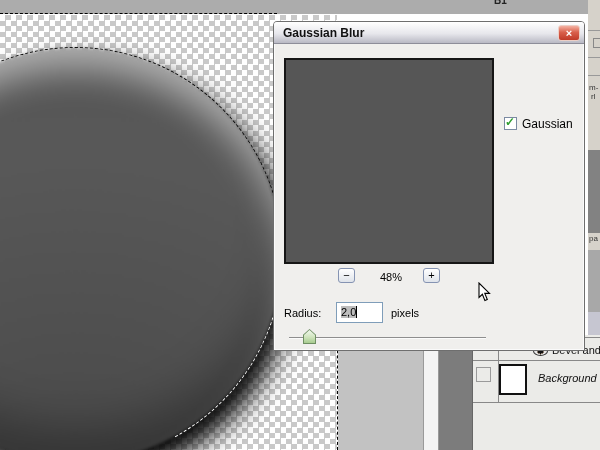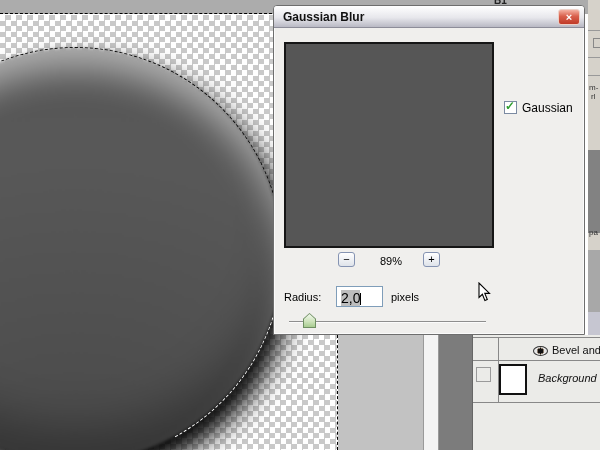--- a/index.html
+++ b/index.html
@@ -46,46 +46,46 @@
 
   .sliver { position:absolute; left:588px; top:0; width:12px; height:335px; background:#d6d2ca; z-index:6;
             font-size:8px; color:#333; }
   .sl-line1 { position:absolute; left:0; top:30px; width:12px; border-top:1px solid #999; }
   .sl-line2 { position:absolute; left:0; top:57px; width:12px; border-top:1px solid #999; }
   .sl-line3 { position:absolute; left:0; top:75px; width:12px; border-top:1px solid #999; }
   .sl-box   { position:absolute; left:5px; top:38px; width:10px; height:10px; border:1px solid #888; }
   .sl-frag1 { position:absolute; left:1px; top:83px; }
   .sl-frag2 { position:absolute; left:3px; top:92px; }
   .sl-dark  { position:absolute; left:0; top:150px; width:12px; height:83px; background:#828282; }
-  .sl-frag3 { position:absolute; left:1px; top:228px; }
+  .sl-frag3 { position:absolute; left:1px; top:234px; }
   .sl-gray  { position:absolute; left:0; top:250px; width:12px; height:62px; background:#a8a8a8; }
   .sl-lav   { position:absolute; left:0; top:312px; width:12px; height:23px; background:#c6c6d1; }
 
   
-  .dialog { position:absolute; left:273px; top:5px; width:312px; height:330px; z-index:10;
+  .dialog { position:absolute; left:273px; top:21px; width:312px; height:330px; z-index:10;
             background:#f0efed; border:1px solid #6e6e6e; border-radius:4px 4px 0 0;
             box-shadow:inset 0 0 0 1px #fafafa; font-size:11px; color:#000; }
   .titlebar { position:absolute; left:0; top:0; right:0; height:22px; border-radius:3px 3px 0 0;
               background:linear-gradient(#ffffff 0%, #e7e7ec 55%, #b9b9c4 100%);
               border-bottom:1px solid #8d8d99; }
   .title { position:absolute; left:9px; top:4px; font-size:12px; font-weight:bold; color:#111; }
   .close-btn { position:absolute; right:4px; top:3px; width:22px; height:16px; border-radius:3px;
                background:linear-gradient(#f4b1a2 0%, #d9604c 45%, #c03a28 100%);
                border:1px solid #eccfc6; color:#fff; font-size:11px; font-weight:bold;
                text-align:center; line-height:14px; cursor:default; }
   .preview-box { position:absolute; left:10px; top:36px; width:210px; height:206px;
                  background:#565656; border:2px solid #161616; }
   .zoom-btn { position:absolute; width:17px; height:15px; border:1px solid #8593b2; border-radius:3px;
               background:linear-gradient(#ffffff,#dfe3ea); text-align:center; line-height:12px; font-size:11px; }
   .zoom-minus { left:64px; top:246px; }
   .zoom-plus  { left:149px; top:246px; }
   .zoom-value { position:absolute; left:82px; top:249px; width:70px; text-align:center; font-size:11px; }
   .radius-label { position:absolute; left:10px; top:285px; }
   .radius-input { position:absolute; left:62px; top:280px; width:47px; height:21px; background:#fff;
-                  border:1px solid #7f9db9; padding:3px 0 0 4px; font-size:14px; white-space:nowrap; }
+                  border:1px solid #7f9db9; padding:3px 0 0 4px; font-size:11px; white-space:nowrap; }
   .sel-text { background:#bdbdbd; }
   .caret { display:inline-block; width:1px; height:12px; background:#000; vertical-align:-2px; }
   .unit-label { position:absolute; left:117px; top:285px; }
   .slider-track { position:absolute; left:15px; top:315px; width:197px; height:1px; background:#aaa;
                   border-top:1px solid #8e8e8e; border-bottom:1px solid #fbfbfb; }
   .slider-handle { position:absolute; left:29px; top:307px; width:13px; height:15px;
                    clip-path:polygon(50% 0, 100% 38%, 100% 100%, 0 100%, 0 38%); background:#6f8f63; }
   .slider-handle-inner { position:absolute; left:1px; top:1px; width:11px; height:13px;
                    clip-path:polygon(50% 0, 100% 38%, 100% 100%, 0 100%, 0 38%);
                    background:linear-gradient(#f2f8ee 0%, #cfe4bd 55%, #a8cc90 100%); }
@@ -146,21 +146,21 @@
 
   <div class="dialog">
     <div class="titlebar">
       <div class="title">Gaussian Blur</div>
       <div class="close-btn">×</div>
     </div>
 
     <div class="preview-box"></div>
 
     <div class="zoom-btn zoom-minus">−</div>
-    <div class="zoom-value">89%</div>
+    <div class="zoom-value">48%</div>
     <div class="zoom-btn zoom-plus">+</div>
 
     <div class="radius-label">Radius:</div>
     <div class="radius-input"><span class="sel-text">2,0</span><span class="caret"></span></div>
     <div class="unit-label">pixels</div>
 
     <div class="slider-track"></div>
     <div class="slider-handle">
       <div class="slider-handle-inner"></div>
     </div>

